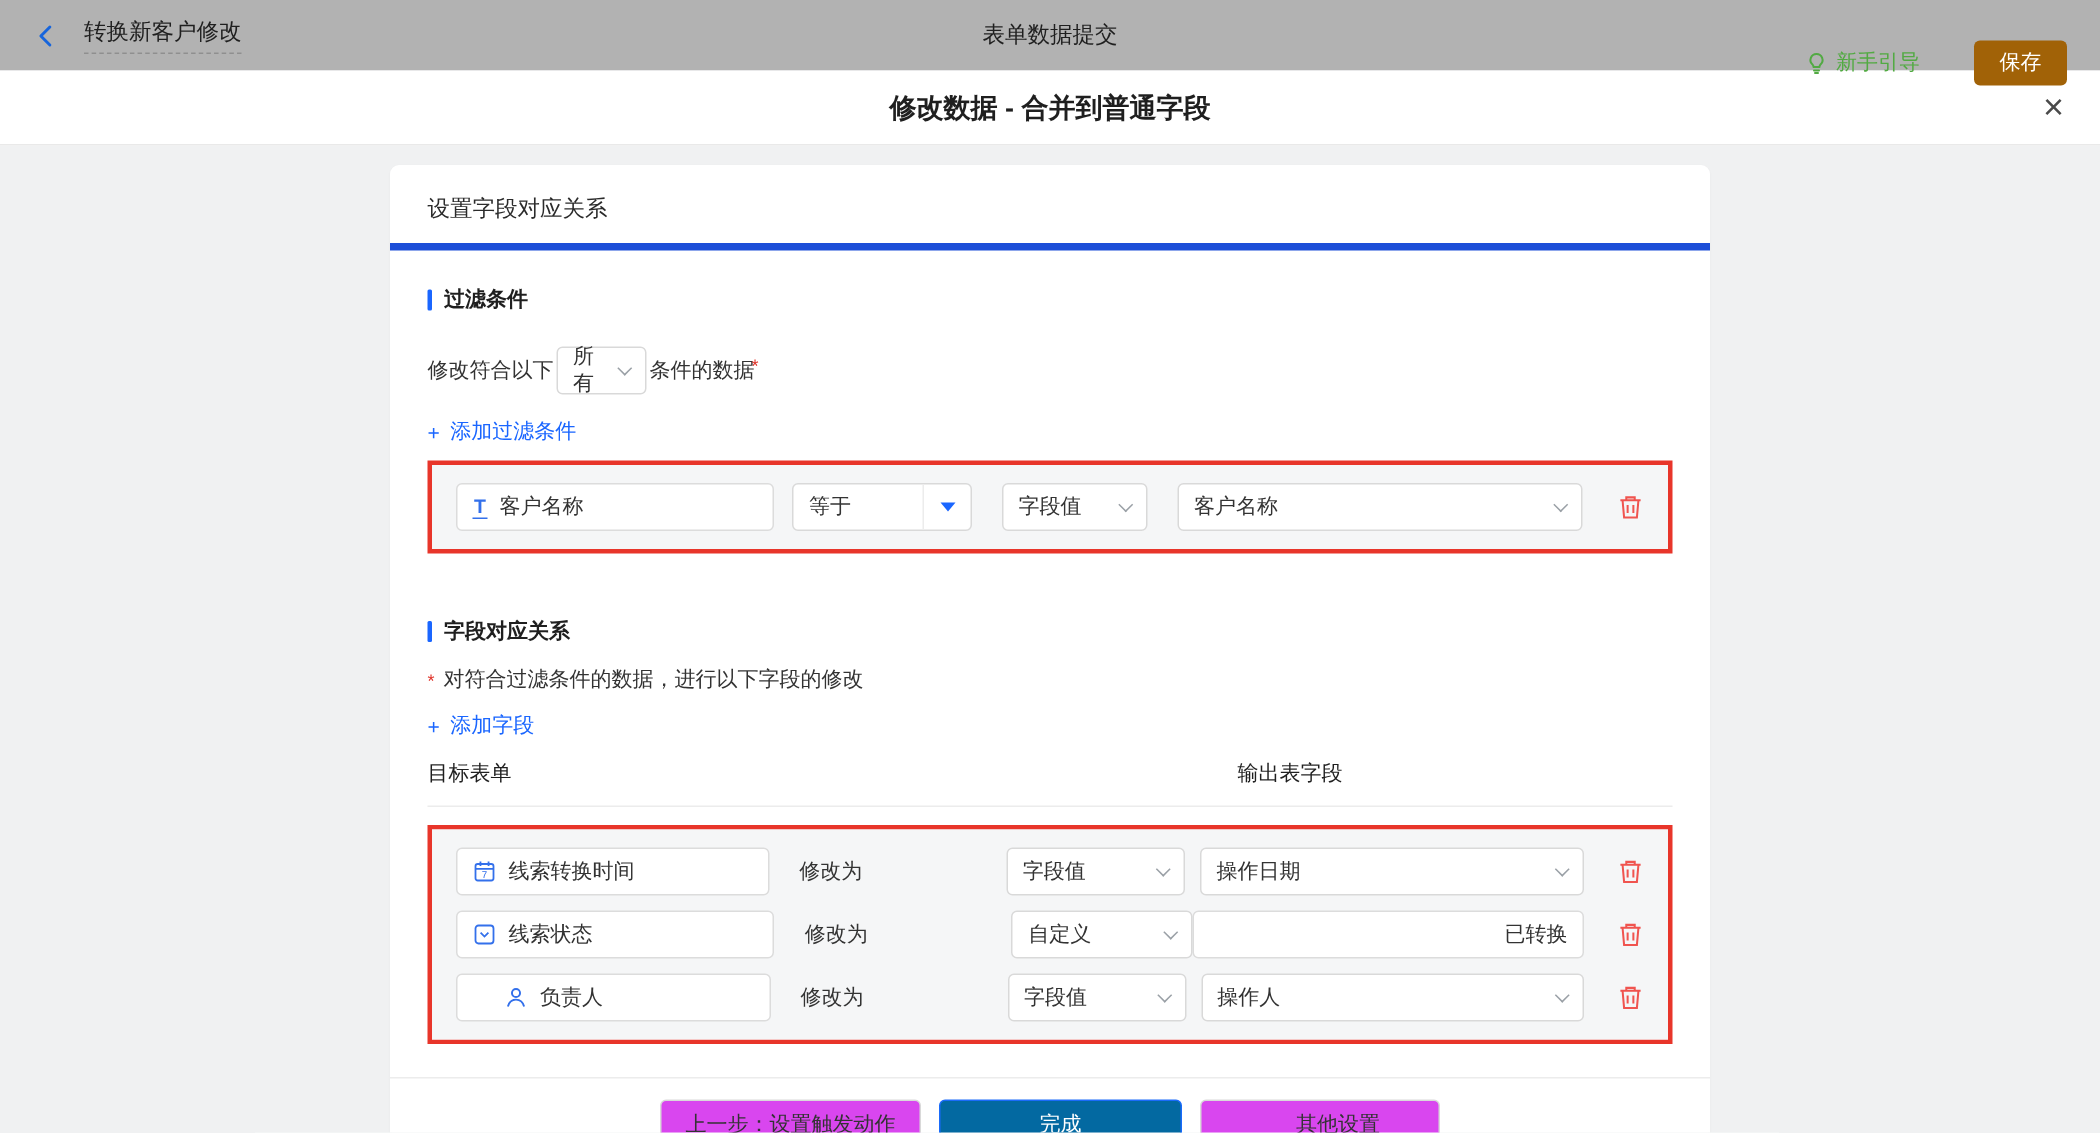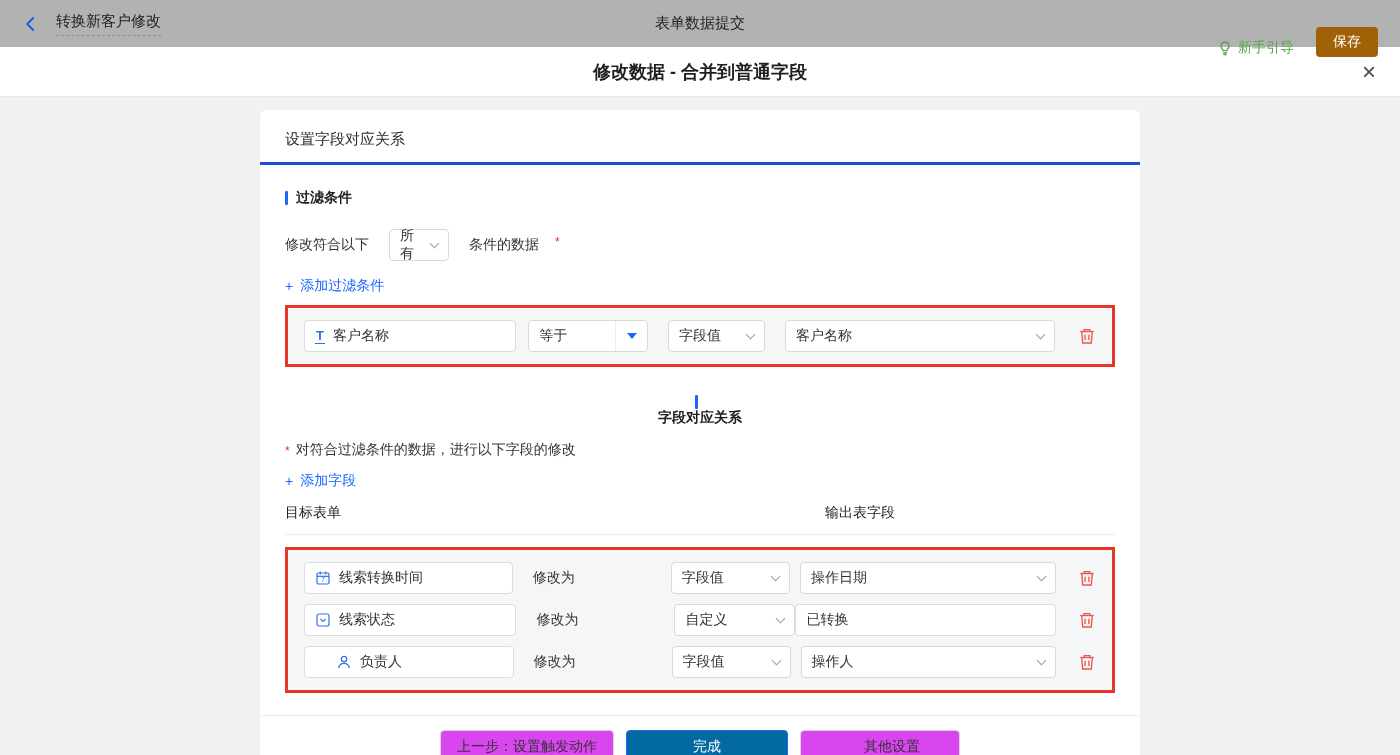--- a/index.html
+++ b/index.html
@@ -17,21 +17,21 @@
   .topbar-left { display:flex; align-items:center; gap:16px; }
   .back-btn { display:flex; align-items:center; cursor:pointer; }
   .flow-name {
     font-size:15px; color:#1f1f1f; padding-bottom:4px;
     border-bottom:1px dashed #8f8f8f;
   }
   .topbar-center {
     position:absolute; left:0; right:0; text-align:center;
     font-size:15px; color:#1f1f1f; pointer-events:none;
   }
-  .topbar-right { margin-left:auto; display:flex; align-items:flex-end; gap:22px; z-index:1;margin-top:36px; }
+  .topbar-right { margin-left:auto; display:flex; align-items:center; gap:36px; z-index:1;margin-top:36px; }
   .guide { display:flex; align-items:center; gap:5px; color:#52aa43; font-size:14px; cursor:pointer; }
   .save-btn {
     background:#a16207; color:#fff; border:none; border-radius:4px;
     font-size:14px; padding:6px 17px; cursor:pointer;
     font-family:inherit;
   }
 
   
   .modal-header {
     height:50px; background:#fff; border-bottom:1px solid #e9e9e9;
@@ -44,33 +44,33 @@
   }
 
   
   .modal-body { height:660px; background:#f0f1f2; padding-top:13px; }
   .card {
     width:880px; margin:0 auto; background:#fff; border-radius:6px;
     box-shadow:0 1px 2px rgba(0,0,0,.04);
   }
   .card-header {
     padding:20px 25px 13px; font-size:15px; color:#2b2b2b;
-    border-bottom:3px solid #1d4ed8;
+    border-bottom:5px solid #1d4ed8;
   }
   .card-content { padding:0 25px; }
 
   .section-title {
     margin-top:24px; display:flex; align-items:center;
     font-weight:bold; font-size:14px; color:#1f1f1f;
   }
   .section-bar {
     width:3px; height:14px; background:#1a66ff; margin-right:8px; border-radius:1px;
   }
 
-  .sentence { margin-top:22px; display:flex; align-items:center; gap:20px; color:#333; }
+  .sentence { margin-top:22px; display:flex; align-items:center; gap:2px; color:#333; }
   .asterisk { color:#e0342b; font-size:12px; margin-left:-4px; position:relative; top:-3px; }
 
   .sel {
     height:32px; background:#fff; border:1px solid #d9d9d9; border-radius:4px;
     display:inline-flex; align-items:center; justify-content:space-between;
     padding:0 10px; color:#333; cursor:pointer; font-size:14px;
   }
   .chev {
     width:7px; height:7px; border-right:1.5px solid #9aa0a6; border-bottom:1.5px solid #9aa0a6;
     transform:rotate(45deg); margin-top:-4px; flex:none; margin-left:8px;
@@ -221,21 +221,21 @@
                     <path d="M3.3 4l.9 10.2h7.6L12.7 4"></path>
                     <path d="M6.3 6.8v4.8M9.7 6.8v4.8"></path>
                   </svg>
               </span>
             </span>
           </div>
         </div>
       </div>
 
       
-      <div class="section-title" style="margin-top:28px;flex-direction:column;">
+      <div class="section-title" style="margin-top:43px;">
         <span class="section-bar"></span>
         <span>字段对应关系</span>
       </div>
 
       <div class="desc-line">
         <span class="asterisk">*</span>
         <span>对符合过滤条件的数据，进行以下字段的修改</span>
       </div>
 
       <div class="add-link" style="margin-top:13px;">
@@ -292,21 +292,21 @@
                     <polyline points="5.4 6.8 8 9.4 10.6 6.8"></polyline>
                   </svg>
               </span>
               <span>线索状态</span>
             </span>
             <span class="modify-label">修改为</span>
             <span class="sel" style="width:125px; margin-left:90px;">
               <span>自定义</span>
               <span class="chev"></span>
             </span>
-            <span class="field-box" style="width:270px; ">
+            <span class="field-box" style="width:270px; justify-content:flex-end;">
               <span>已转换</span>
             </span>
             <span class="trash-btn" style="margin-left:22px;">
               <span style="display:flex;">
                 <svg width="18" height="18" viewBox="0 0 16 16" fill="none" stroke="#f0544f" stroke-width="1.2">
                     <path d="M2 4h12"></path>
                     <path d="M5.5 4V2.3h5V4"></path>
                     <path d="M3.3 4l.9 10.2h7.6L12.7 4"></path>
                     <path d="M6.3 6.8v4.8M9.7 6.8v4.8"></path>
                   </svg>

